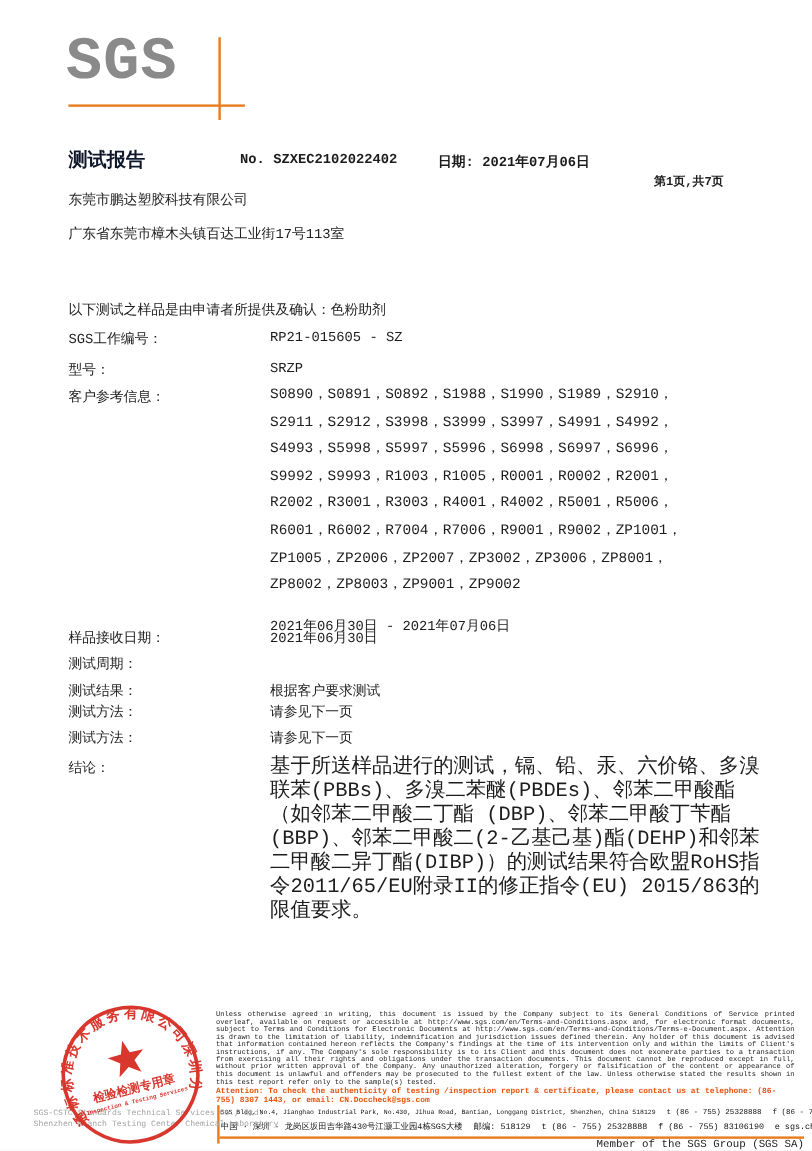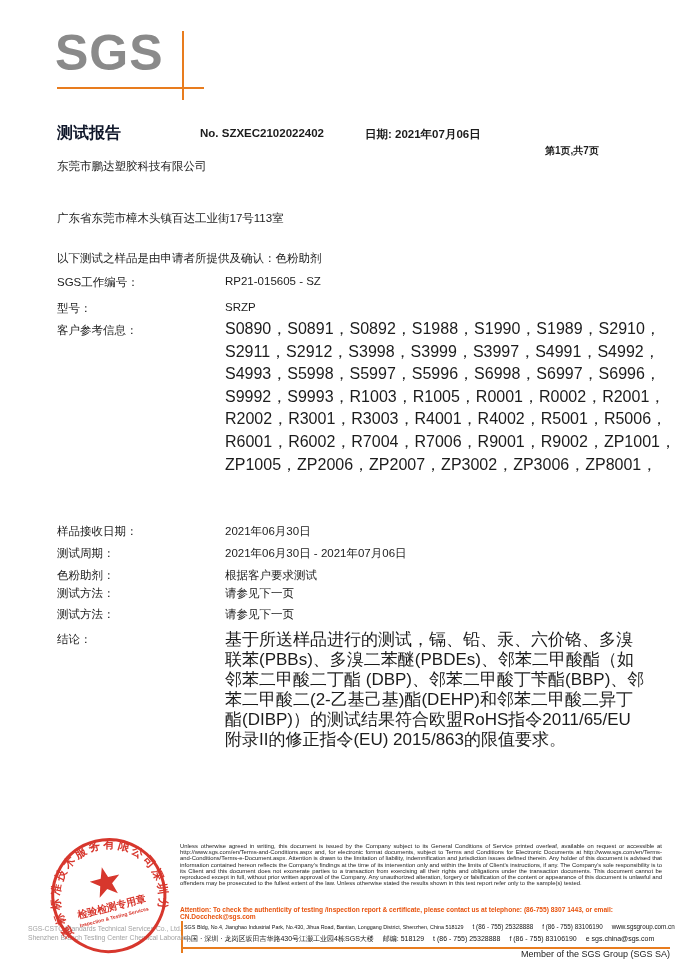--- a/index.html
+++ b/index.html
@@ -1,35 +1,35 @@
 <!DOCTYPE html>
 <html><head>
 <meta charset="utf-8">
 <style>
   html,body{margin:0;padding:0;background:#e9e9e9;}
   .page{
     position:relative;width:677px;height:959px;margin:0 auto;background:#ffffff;
-    font-family:Liberation Sans, sans-serif;color:#1c1c1c;overflow:hidden;
+    font-family:Liberation Mono, monospace;color:#1c1c1c;overflow:hidden;
   }
   .abs{position:absolute;}
   
   .logo-text{left:55px;top:28px;font-size:50px;font-weight:900;color:#8a8a8a;letter-spacing:1px;line-height:1;}
   .logo-hline{left:57px;top:87px;width:147px;height:2px;background:#e87c1e;}
   .logo-vline{left:182px;top:31px;width:2px;height:69px;background:#e87c1e;}
   .report-title{left:57px;top:123px;font-size:16px;font-weight:bold;color:#0f172a;}
   .report-no{left:200px;top:127px;font-size:11.5px;font-weight:bold;}
   .report-date{left:365px;top:127px;font-size:11.5px;font-weight:bold;}
   .report-page{left:545px;top:144px;font-size:10px;font-weight:bold;}
   .company-name{left:57px;top:159px;font-size:11.5px;}
-  .company-addr{left:57px;top:187px;font-size:11.5px;margin-top:24px;}
+  .company-addr{left:57px;top:187px;font-size:11.5px;}
   .intro-line{left:57px;top:251px;font-size:11.5px;}
   
   .flabel{left:57px;font-size:11.5px;text-align:right;}
   .fvalue{left:225px;font-size:11.5px;text-align:center;}
-  .ref-lines{left:225px;top:318px;font-size:16px;line-height:22.6px;}
+  .ref-lines{left:225px;top:318px;font-size:12px;line-height:22.6px;}
   .conclusion-para{left:225px;top:630px;width:420px;font-size:17px;line-height:20px;}
   
   .legal{left:180px;top:843px;width:482px;font-size:5.9px;line-height:6.2px;color:#232323;text-align:justify;}
   .attention{left:180px;top:906px;width:482px;font-size:6.6px;line-height:7.4px;font-weight:bold;color:#e8530e;}
   .addr-row{left:184px;font-size:6.3px;color:#141414;white-space:nowrap;display:flex;gap:9px;align-items:baseline;}
   .addr-row .seg-small{font-size:5.4px;}
   .addr-row.cn{font-size:7px;}
   .footer-vrule{left:181px;top:921px;width:1.5px;height:32px;background:#e87c1e;}
   .footer-hline{left:183px;top:947px;width:487px;height:2px;background:#e87c1e;}
   .member-line{left:440px;top:949px;width:230px;text-align:right;font-size:9px;color:#222;}
@@ -63,29 +63,30 @@
 
   <div class="abs flabel" style="top:323px">客户参考信息：</div>
   <div class="abs ref-lines">
     <div>S0890，S0891，S0892，S1988，S1990，S1989，S2910，</div>
     <div>S2911，S2912，S3998，S3999，S3997，S4991，S4992，</div>
     <div>S4993，S5998，S5997，S5996，S6998，S6997，S6996，</div>
     <div>S9992，S9993，R1003，R1005，R0001，R0002，R2001，</div>
     <div>R2002，R3001，R3003，R4001，R4002，R5001，R5006，</div>
     <div>R6001，R6002，R7004，R7006，R9001，R9002，ZP1001，</div>
     <div>ZP1005，ZP2006，ZP2007，ZP3002，ZP3006，ZP8001，</div>
+    <div>ZP8002，ZP8003，ZP9001，ZP9002</div>
   </div>
 
   <div class="abs flabel" style="top:524px">样品接收日期：</div>
   <div class="abs fvalue" style="top:524px">2021年06月30日</div>
 
   <div class="abs flabel" style="top:546px">测试周期：</div>
-  <div class="abs fvalue" style="top:546px">2021年06月30日 - 2021年07月06日</div>
+  <div class="abs fvalue" style="top:514px">2021年06月30日 - 2021年07月06日</div>
 
-  <div class="abs flabel" style="top:568px">色粉助剂：</div>
+  <div class="abs flabel" style="top:568px">测试结果：</div>
   <div class="abs fvalue" style="top:568px">根据客户要求测试</div>
 
   <div class="abs flabel" style="top:586px">测试方法：</div>
   <div class="abs fvalue" style="top:586px">请参见下一页</div>
 
   <div class="abs flabel" style="top:607px">测试方法：</div>
   <div class="abs fvalue" style="top:607px">请参见下一页</div>
 
   <div class="abs flabel" style="top:632px">结论：</div>
   <div class="abs conclusion-para">基于所送样品进行的测试，镉、铅、汞、六价铬、多溴联苯(PBBs)、多溴二苯醚(PBDEs)、邻苯二甲酸酯（如邻苯二甲酸二丁酯 (DBP)、邻苯二甲酸丁苄酯(BBP)、邻苯二甲酸二(2-乙基己基)酯(DEHP)和邻苯二甲酸二异丁酯(DIBP)）的测试结果符合欧盟RoHS指令2011/65/EU附录II的修正指令(EU) 2015/863的限值要求。</div>

